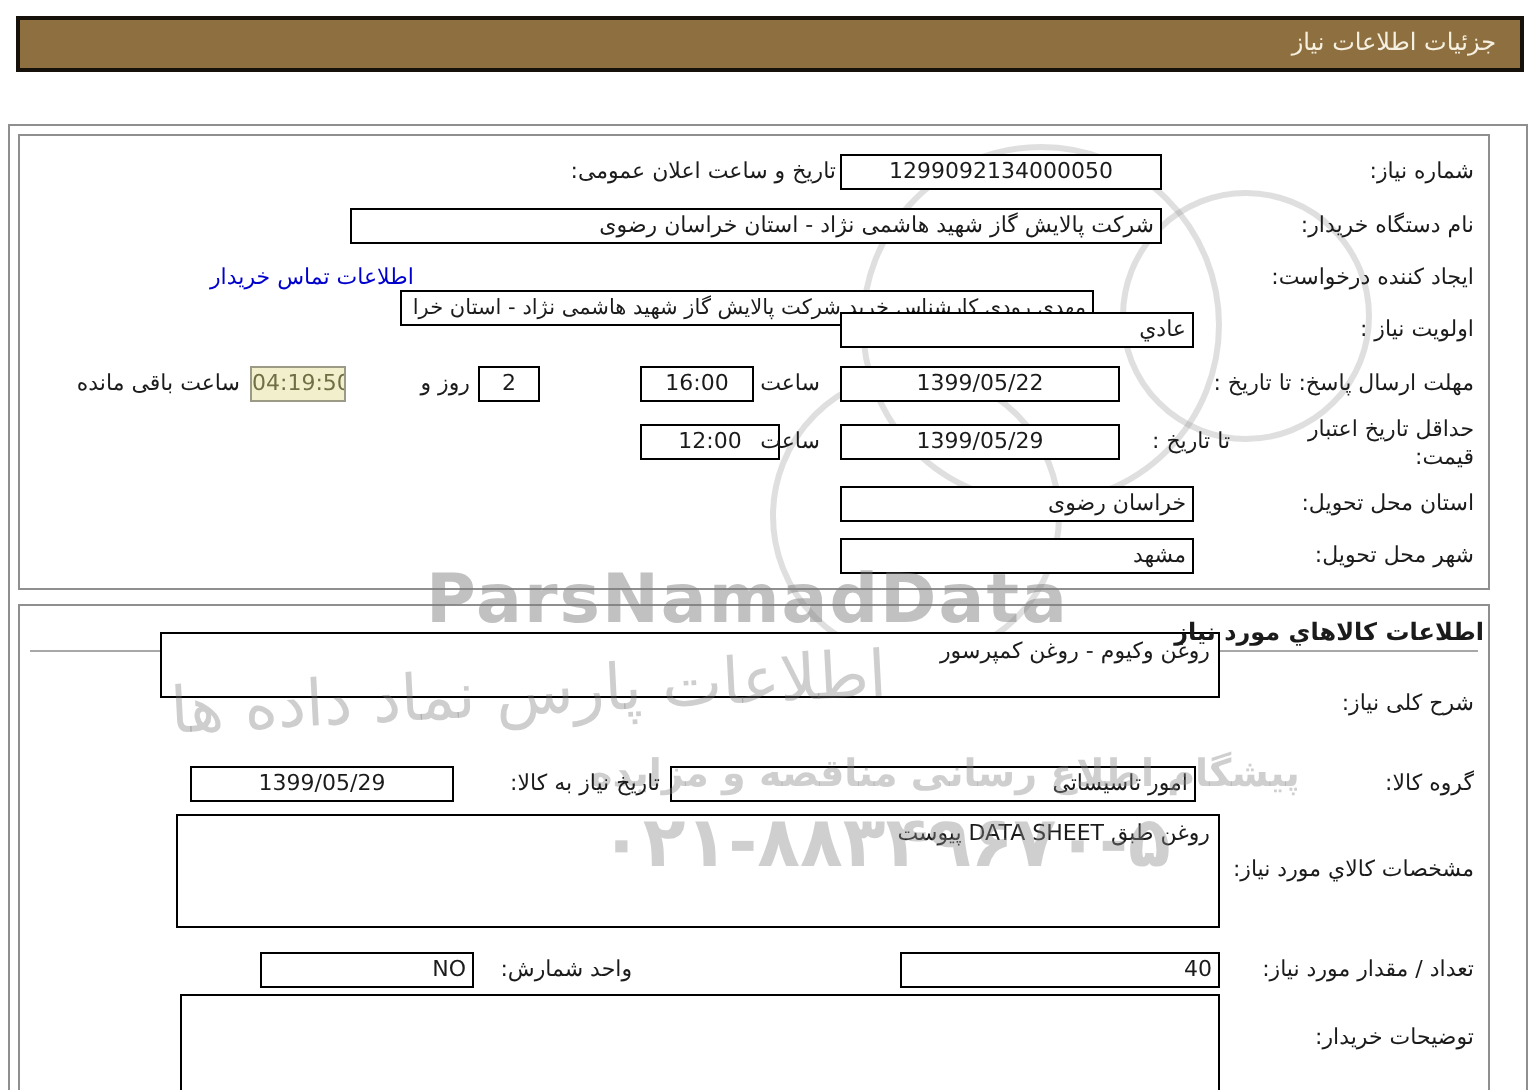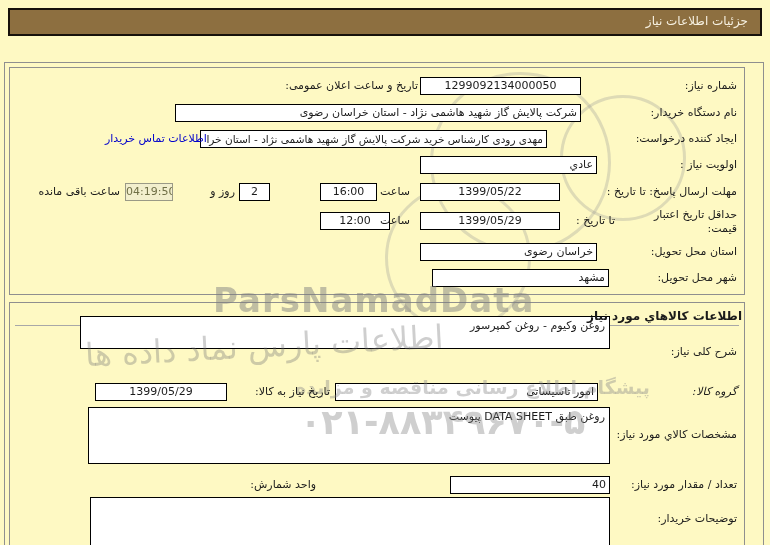--- a/index.html
+++ b/index.html
@@ -1,16 +1,16 @@
 <!DOCTYPE html>
 <html lang="fa" dir="rtl"><head>
 <meta charset="utf-8">
 <style>
   html,body{margin:0;padding:0;background:#dadada;}
-  .screen{position:relative;width:770px;height:545px;background:#fef9c3;overflow:hidden;
+  .screen{position:relative;width:770px;height:545px;background:#ffffff;overflow:hidden;
           direction:rtl;font-family:"DejaVu Sans",sans-serif;color:#1b1b1b;}
   .titlebar{position:absolute;left:8px;top:8px;width:754px;height:28px;background:#8d6f40;
             border:2px solid #17110b;box-sizing:border-box;color:#f6f0e0;font-size:12px;
             line-height:23px;padding-right:12px;z-index:2;}
   .wrapper{position:absolute;left:4px;top:62px;width:760px;height:495px;
            border:1px solid #8f8f8f;box-sizing:border-box;z-index:0;}
   .panel{position:absolute;border:1px solid #8f8f8f;box-sizing:border-box;z-index:0;}
   .lbl{position:absolute;font-size:11px;white-space:nowrap;z-index:4;color:#1b1b1b;}
   .box{position:absolute;background:#fff;border:1px solid #000;box-sizing:border-box;
        height:18px;font-size:11px;line-height:16px;z-index:2;overflow:hidden;white-space:nowrap;}
@@ -47,21 +47,21 @@
   <div class="ring" style="left:560px;top:95px;width:120px;height:120px;"></div>
 
   <div class="lbl" style="right:33px;top:79px;">شماره نیاز:</div>
   <div class="box center leftdir" style="left:420px;top:77px;width:161px;">1299092134000050</div>
   <div class="lbl" style="right:352px;top:79px;">تاریخ و ساعت اعلان عمومی:</div>
 
   <div class="lbl" style="right:33px;top:106px;">نام دستگاه خریدار:</div>
   <div class="box rightpad" style="left:175px;top:104px;width:406px;">شرکت پالایش گاز شهید هاشمی نژاد - استان خراسان رضوی</div>
 
   <div class="lbl" style="right:33px;top:132px;">ایجاد کننده درخواست:</div>
-  <div class="box rightpad" style="left:200px;top:130px;width:347px;font-size:10.5px;">مهدی رودی کارشناس خرید شرکت پالایش گاز شهید هاشمی نژاد - استان خرا</div>
+  <div class="box rightpad" style="left:200px;top:145px;width:347px;font-size:10.5px;">مهدی رودی کارشناس خرید شرکت پالایش گاز شهید هاشمی نژاد - استان خرا</div>
   <div class="link" style="left:105px;top:132px;">اطلاعات تماس خریدار</div>
 
   <div class="lbl" style="right:33px;top:158px;">اولویت نیاز :</div>
   <div class="box rightpad" style="left:420px;top:156px;width:177px;">عادي</div>
 
   <div class="lbl" style="right:33px;top:185px;">مهلت ارسال پاسخ: تا تاریخ :</div>
   <div class="box center leftdir" style="left:420px;top:183px;width:140px;">1399/05/22</div>
   <div class="lbl" style="right:360px;top:185px;">ساعت</div>
   <div class="box center leftdir" style="left:320px;top:183px;width:57px;">16:00</div>
   <div class="box center leftdir" style="left:239px;top:183px;width:31px;">2</div>
@@ -73,39 +73,40 @@
   <div class="lbl" style="right:33px;top:222px;">قیمت:</div>
   <div class="lbl" style="right:155px;top:214px;">تا تاریخ :</div>
   <div class="box center leftdir" style="left:420px;top:212px;width:140px;">1399/05/29</div>
   <div class="lbl" style="right:360px;top:214px;">ساعت</div>
   <div class="box center leftdir" style="left:320px;top:212px;width:70px;">12:00</div>
 
   <div class="lbl" style="right:33px;top:245px;">استان محل تحویل:</div>
   <div class="box rightpad" style="left:420px;top:243px;width:177px;">خراسان رضوی</div>
 
   <div class="lbl" style="right:33px;top:271px;">شهر محل تحویل:</div>
-  <div class="box rightpad" style="left:420px;top:269px;width:177px;margin-left:12px;">مشهد</div>
+  <div class="box rightpad" style="left:420px;top:269px;width:177px;">مشهد</div>
 
   <div class="section-title" style="right:28px;top:309px;">اطلاعات كالاهاي مورد نياز</div>
   <div class="divider" style="left:15px;top:325px;width:724px;"></div>
 
   <div class="lbl" style="right:33px;top:345px;">شرح كلی نیاز:</div>
   <div class="area" style="left:80px;top:316px;width:530px;height:33px;">روغن وکیوم - روغن کمپرسور</div>
 
-  <div class="lbl" style="right:33px;top:385px;font-style:italic;">گروه كالا:</div>
+  <div class="lbl" style="right:33px;top:385px;">گروه كالا:</div>
   <div class="box rightpad" style="left:335px;top:383px;width:263px;">امور تاسیساتی</div>
   <div class="lbl" style="right:440px;top:385px;">تاریخ نیاز به کالا:</div>
   <div class="box center leftdir" style="left:95px;top:383px;width:132px;">1399/05/29</div>
 
   <div class="lbl" style="right:33px;top:428px;">مشخصات كالاي مورد نیاز:</div>
   <div class="area" style="left:88px;top:407px;width:522px;height:57px;">روغن طبق DATA SHEET  پیوست</div>
 
   <div class="lbl" style="right:33px;top:478px;">تعداد / مقدار مورد نیاز:</div>
   <div class="box rightpad leftdir" style="left:450px;top:476px;width:160px;direction:ltr;text-align:right;">40</div>
   <div class="lbl" style="right:454px;top:478px;">واحد شمارش:</div>
+  <div class="box rightpad leftdir" style="left:130px;top:476px;width:107px;direction:ltr;text-align:right;">NO</div>
 
   <div class="lbl" style="right:33px;top:512px;">توضیحات خریدار:</div>
   <div class="area" style="left:90px;top:497px;width:520px;height:60px;"></div>
 
   <div class="wm wm-brand" style="left:213px;top:280px;">ParsNamadData</div>
   <div class="wm wm-callig" style="left:85px;top:327px;">اطلاعات پارس نماد داده ها</div>
   <div class="wm wm-slogan" style="left:295px;top:376px;">پیشگام اطلاع رسانی مناقصه و مزایده</div>
   <div class="wm wm-phone" style="left:300px;top:402px;">۰۲۱-۸۸۳۴۹۶۷۰-۵</div>
 
 </div>

